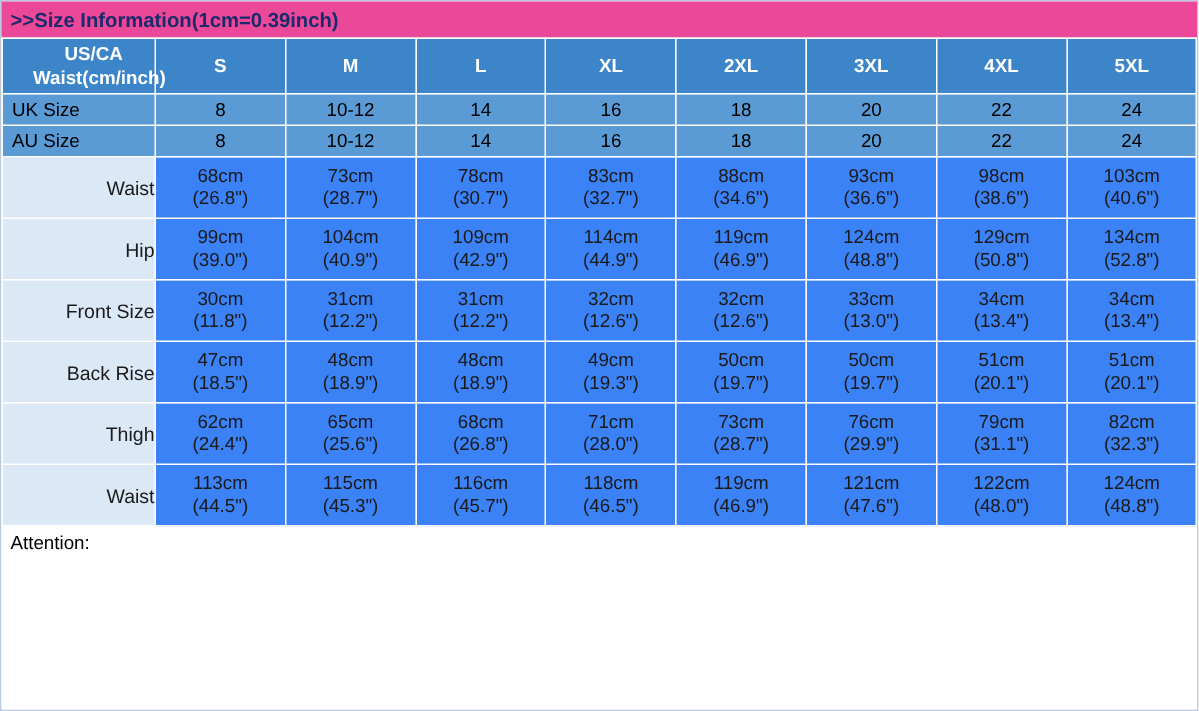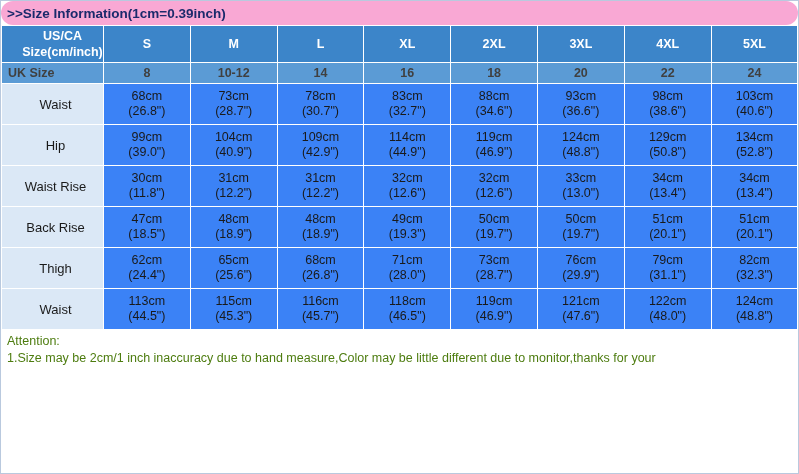--- a/index.html
+++ b/index.html
@@ -18,22 +18,21 @@
     width: 799px;
     height: 474px;
     box-sizing: border-box;
     border: 1px solid #b9c9de;
     background: #ffffff;
     display: flex;
     flex-direction: column;
   }
   .header-block {
     padding: 4px 6px 2px 6px;
-    background: #f9a8d4;
-    border-radius: 17px;
+    background: #ec4899;
   }
   .header-line {
     font-size: 13.5px;
     line-height: 18px;
     color: #1b2a6b;
     white-space: nowrap;
   }
   .header-line.first {
     font-weight: bold;
   }
@@ -62,38 +61,38 @@
   }
   .hdr-row td.label {
     text-align: left;
     padding-left: 20px;
   }
   .hdr-row.tall td {
     height: 36px;
   }
   .subhdr-row td {
     background: #5b9bd5;
-    color: #404040;
-    font-weight: bold;
+    color: #000000;
+    font-weight: normal;
     height: 20px;
     font-size: 13px;
   }
   .subhdr-row td.label {
     text-align: left;
     padding-left: 6px;
   }
   .data-row td {
     background: #3b82f6;
     height: 40px;
     color: #1a1a1a;
     border: 1px solid #ffffff;
   }
   .data-row td.label {
     background: #dbe8f6;
-    text-align: center;
+    text-align: right;
     padding-left: 6px;
     font-size: 13px;
   }
   .cell-main {
     display: block;
     line-height: 15px;
   }
   .cell-sub {
     display: block;
     line-height: 15px;
@@ -104,21 +103,21 @@
     text-align: center;
   }
   .footer-block {
     padding: 3px 6px 0 6px;
     background: #ffffff;
     flex: 1;
   }
   .footer-line {
     font-size: 12.5px;
     line-height: 17px;
-    color: #4d7c0f;
+    color: #000000;
     white-space: nowrap;
   }
 </style>
 </head>
 <body>
 
 <div class="sheet">
 
   <div class="header-block">
     <div class="header-line first">&gt;&gt;Size Information(1cm=0.39inch)</div>
@@ -133,21 +132,21 @@
         <col class="cx">
         <col class="cx">
         <col class="cx">
         <col class="cx">
         <col class="cx">
     </colgroup>
     <tbody>
       <tr class="hdr-row tall">
         <td class="label">
           <span class="us-ca-label">US/CA</span>
-          <span class="us-ca-label">Size(cm/inch)</span>
+          <span class="us-ca-label">Waist(cm/inch)</span>
         </td>
         <td>S</td>
         <td>M</td>
         <td>L</td>
         <td>XL</td>
         <td>2XL</td>
         <td>3XL</td>
         <td>4XL</td>
         <td>5XL</td>
       </tr>
@@ -157,20 +156,31 @@
         <td>8</td>
         <td>10-12</td>
         <td>14</td>
         <td>16</td>
         <td>18</td>
         <td>20</td>
         <td>22</td>
         <td>24</td>
       </tr>
 
+      <tr class="subhdr-row">
+        <td class="label">AU Size</td>
+        <td>8</td>
+        <td>10-12</td>
+        <td>14</td>
+        <td>16</td>
+        <td>18</td>
+        <td>20</td>
+        <td>22</td>
+        <td>24</td>
+      </tr>
 
       <tr class="data-row">
         <td class="label">Waist</td>
         <td>
           <span class="cell-main">68cm</span>
           <span class="cell-sub">(26.8")</span>
         </td>
         <td>
           <span class="cell-main">73cm</span>
           <span class="cell-sub">(28.7")</span>
@@ -231,21 +241,21 @@
           <span class="cell-main">129cm</span>
           <span class="cell-sub">(50.8")</span>
         </td>
         <td>
           <span class="cell-main">134cm</span>
           <span class="cell-sub">(52.8")</span>
         </td>
       </tr>
 
       <tr class="data-row">
-        <td class="label">Waist Rise</td>
+        <td class="label">Front Size</td>
         <td>
           <span class="cell-main">30cm</span>
           <span class="cell-sub">(11.8")</span>
         </td>
         <td>
           <span class="cell-main">31cm</span>
           <span class="cell-sub">(12.2")</span>
         </td>
         <td>
           <span class="cell-main">31cm</span>
@@ -378,16 +388,15 @@
         <td>
           <span class="cell-main">124cm</span>
           <span class="cell-sub">(48.8")</span>
         </td>
       </tr>
     </tbody>
   </table>
 
   <div class="footer-block">
     <div class="footer-line">Attention:</div>
-    <div class="footer-line">1.Size may be 2cm/1 inch inaccuracy due to hand measure,Color may be little different due to monitor,thanks for your</div>
   </div>
 
 </div>
 
 </body></html>

